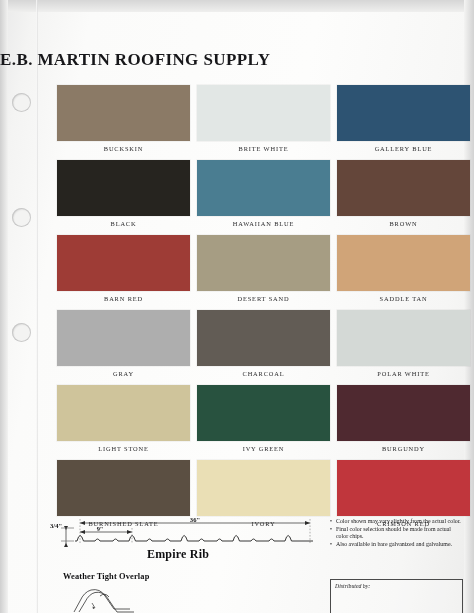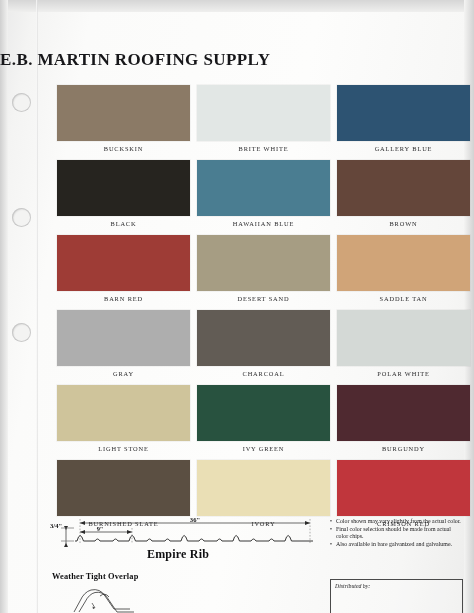--- a/index.html
+++ b/index.html
@@ -61,21 +61,21 @@
 
   
   #rib-block{position:absolute;left:47px;top:516px;width:268px;}
   #rib-svg{display:block;}
   #rib-name{
     text-align:center;width:262px;
     font-size:12px;font-weight:bold;color:#101012;
     margin-top:-3px;letter-spacing:.2px;
   }
   #overlap-title{
-    position:absolute;left:52px;top:572px;
+    position:absolute;left:63px;top:572px;
     font-size:8.4px;font-weight:bold;color:#101012;letter-spacing:.15px;text-align:center;
   }
   #overlap-svg{position:absolute;left:70px;top:583px;}
 
   #logos{position:absolute;left:182px;top:583px;width:140px;height:28px;}
   #weather-badge{
     position:absolute;left:0;top:9px;
     background:#6d6d6d;color:#f2f2f2;
     font-size:6.2px;font-weight:bold;font-style:italic;
     letter-spacing:.5px;

